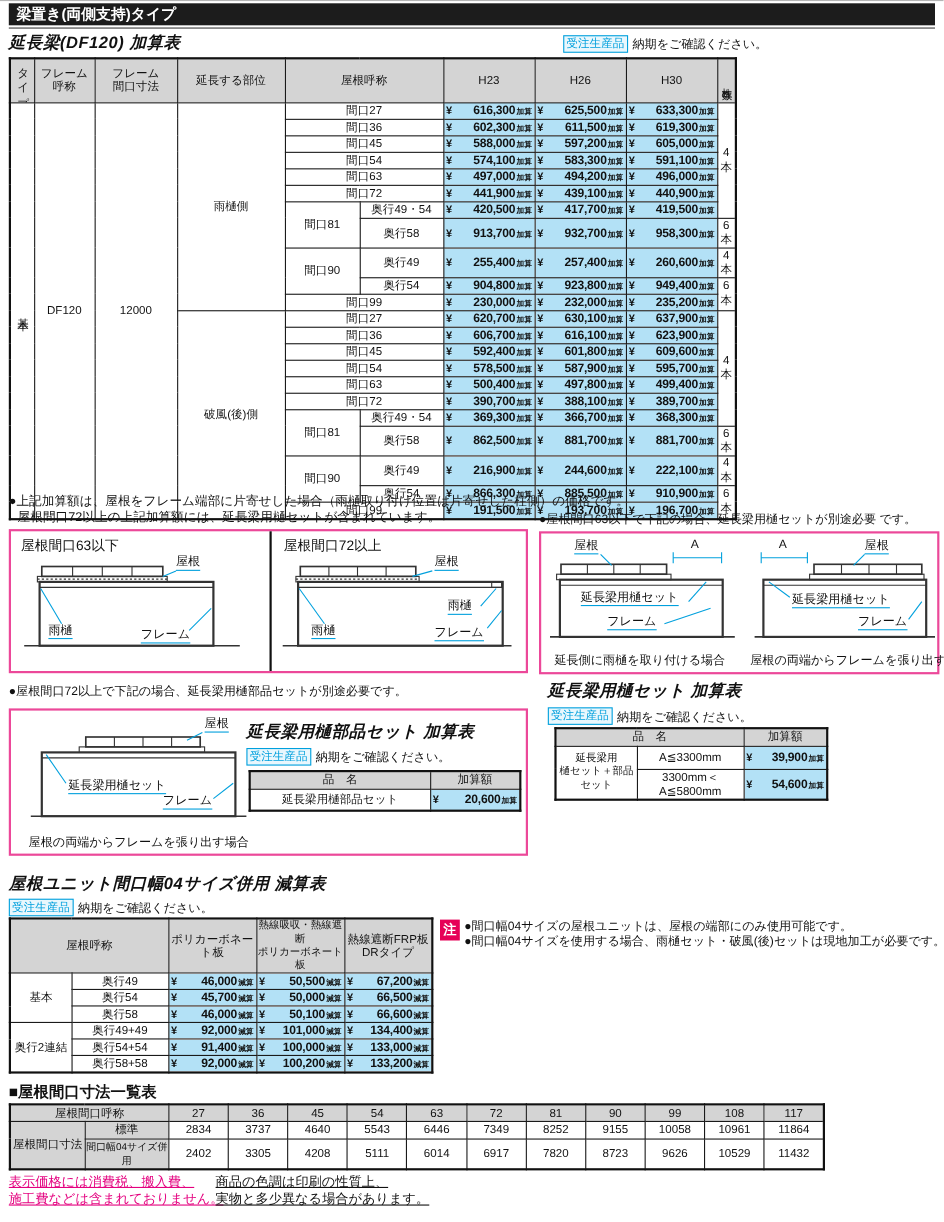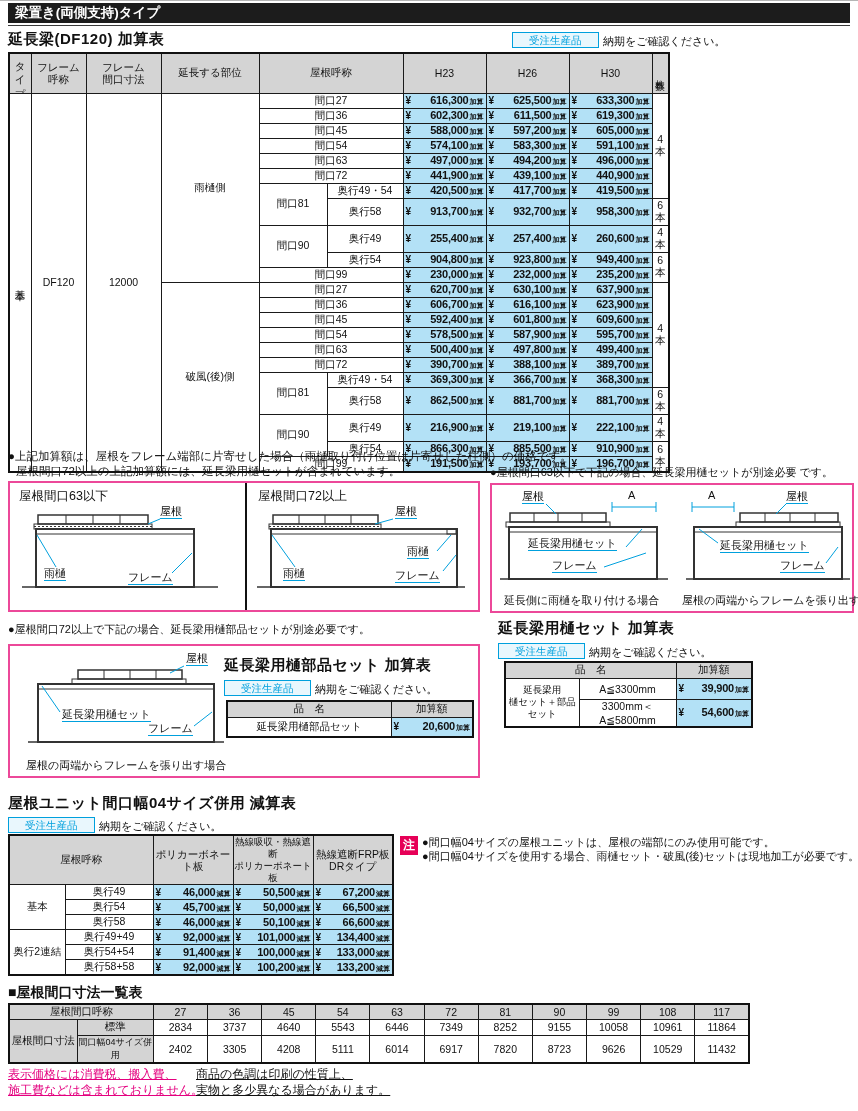--- a/index.html
+++ b/index.html
@@ -4,24 +4,24 @@
 <style>
   html,body{margin:0;padding:0;background:#fff;}
   #page{position:relative;width:858px;height:1111px;background:#fff;overflow:hidden;
         font-family:"Liberation Sans","DejaVu Sans",sans-serif;color:#111;}
   .abs{position:absolute;}
   
   .topline{left:0;top:0;width:858px;height:1px;background:#b5b5b5;}
   .topbar{left:8px;top:3px;width:842px;height:20px;background:#1c1c1c;color:#fff;
           font-weight:bold;font-size:13.5px;line-height:20px;padding-left:7px;box-sizing:border-box;}
   .barline{left:8px;top:25px;width:842px;height:1px;background:#3a3a3a;}
-  .h1{font-size:15px;font-weight:bold;letter-spacing:.5px;}
+  .h1{font-size:15px;font-weight:bold;letter-spacing:.5px;font-style:italic;}
   .h2{font-size:14px;font-weight:bold;}
   .badge{display:inline-block;border:1px solid #00a0dd;color:#00a0dd;background:#e9f7fd;
-         font-size:10.5px;line-height:14px;padding:0 16px;vertical-align:1px;}
+         font-size:10.5px;line-height:14px;padding:0 2px;vertical-align:1px;}
   .ordnote{font-size:11px;text-align:right;}
   
   table{border-collapse:collapse;table-layout:fixed;background:#fff;border:2px solid #111;}
   td,th{border:1px solid #1a1a1a;font-size:10.5px;font-weight:normal;text-align:center;
         vertical-align:middle;padding:0;overflow:hidden;}
   th,.hd{background:#d4d4d4;}
   .pre{white-space:pre-line;line-height:12px;}
   .vert{writing-mode:vertical-rl;text-orientation:upright;letter-spacing:1px;line-height:1;}
   .price{background:#b3e1f6;}
   .pr{display:flex;align-items:baseline;padding:0 2px;}
@@ -574,21 +574,21 @@
           <td class="price">
             <div class="pr">
               <span class="yen">¥</span>
               <span class="num">216,900</span>
               <span class="sfx">加算</span>
             </div>
           </td>
           <td class="price">
             <div class="pr">
               <span class="yen">¥</span>
-              <span class="num">219,100</span>
+              <span class="num">244,600</span>
               <span class="sfx">加算</span>
             </div>
           </td>
           <td class="price">
             <div class="pr">
               <span class="yen">¥</span>
               <span class="num">222,100</span>
               <span class="sfx">加算</span>
             </div>
           </td>

